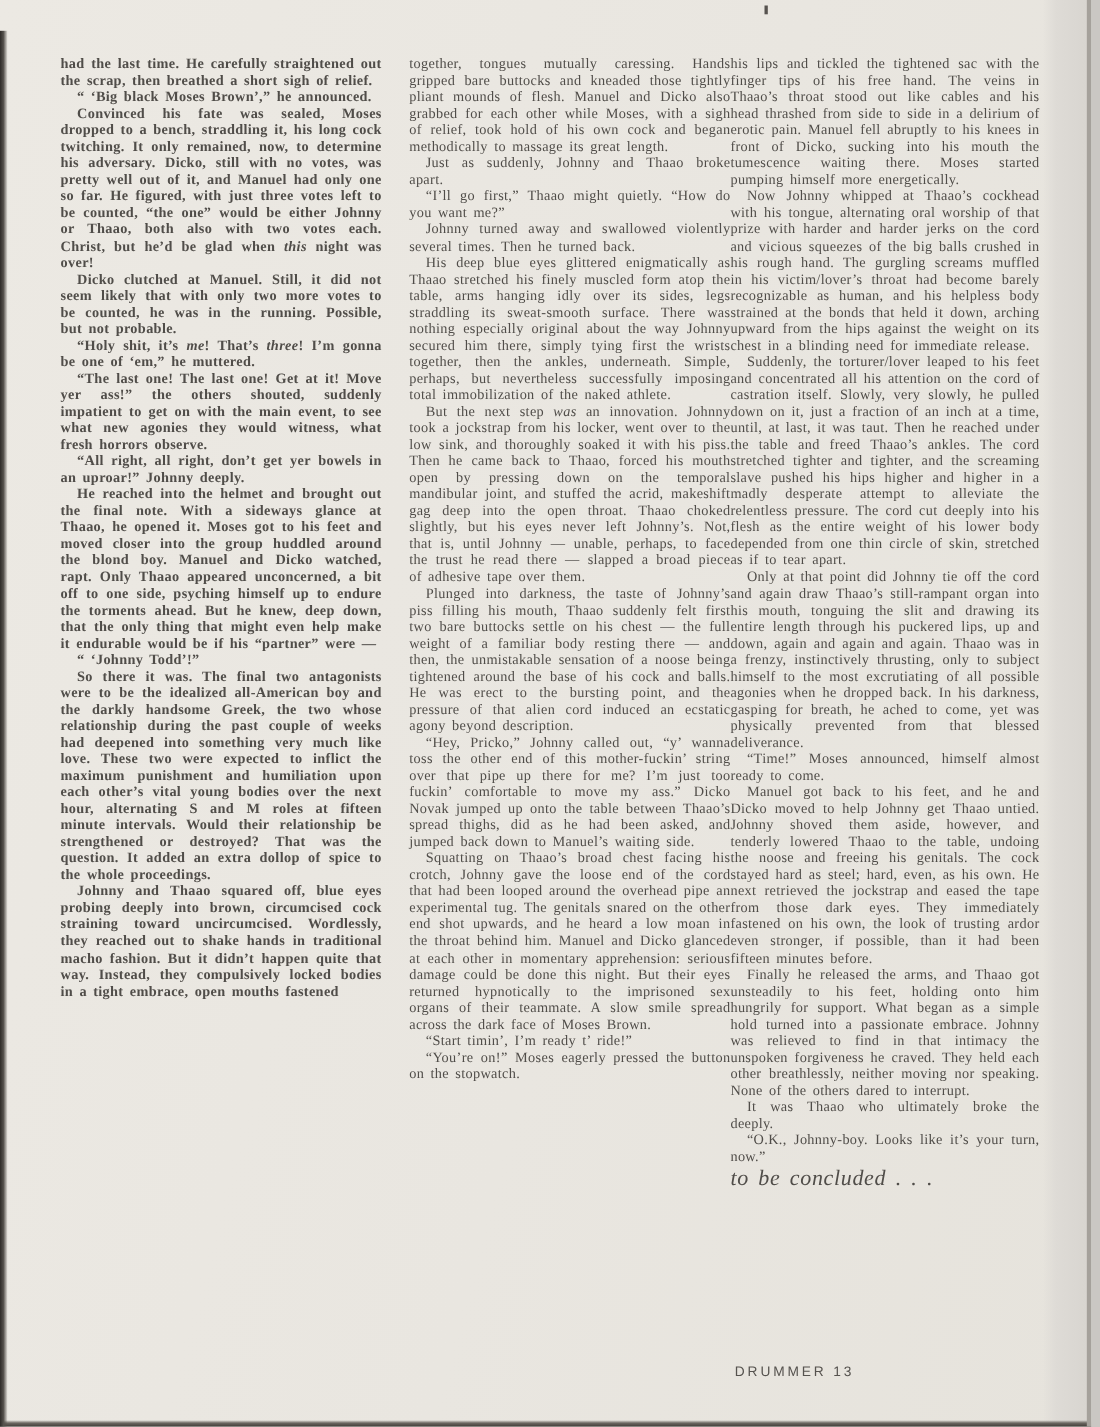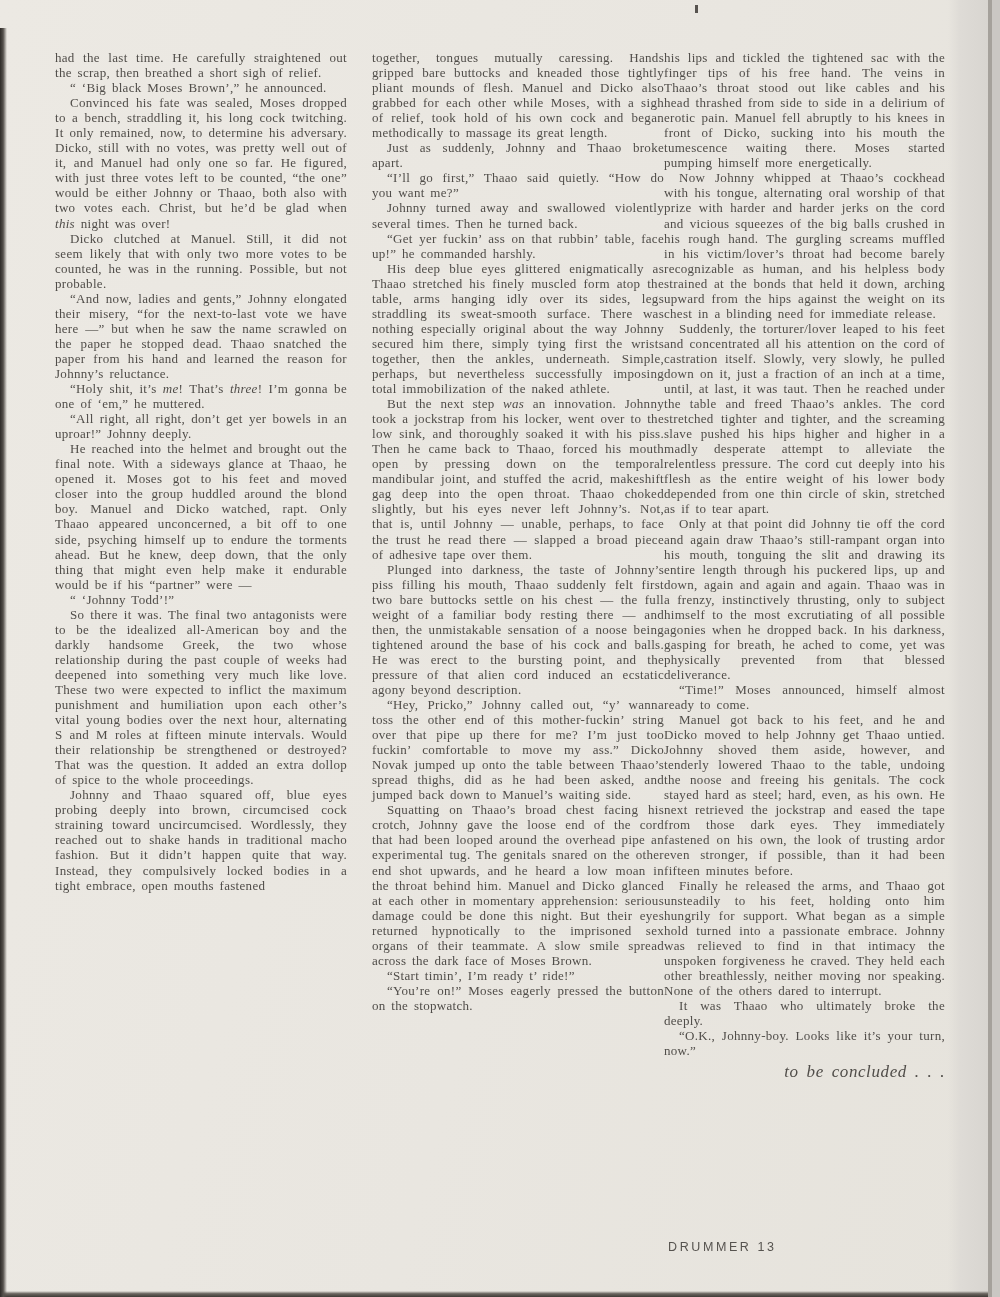--- a/index.html
+++ b/index.html
@@ -70,34 +70,34 @@
     color: #504d49;
     font-size: 13px;
     line-height: 15.05px;
     text-align: justify;
     word-spacing: 2.2px;
     letter-spacing: 0.3px;
     hyphens: auto;
     -webkit-hyphens: auto;
     z-index: 1;
   }
-  #col1 { left: 55px;  width: 292px; }
+  #col1 { left: 55px;  width: 292px; font-weight: bold; }
   #col2 { left: 372px; width: 292px; }
   #col3 { left: 664px; width: 281px; }
   .col p {
     margin: 0;
     text-indent: 15px;
   }
   .col p.cont { text-indent: 0; }
   .col p em { font-style: italic; }
   .col p.signoff {
     text-indent: 0;
-    text-align: right;
+    text-align: left;
     font-style: italic;
-    font-size: 17px;
+    font-size: 20px;
     letter-spacing: 0.6px;
     word-spacing: 3px;
     margin-top: 6px;
   }
   .magazine-footer {
     position: absolute;
     left: 668px; top: 1240px;
     width: 281px;
     text-align: left;
     font-family: "Liberation Sans", sans-serif;
@@ -112,34 +112,33 @@
 
 <div class="paper"></div>
 
 <div class="top-tick"></div>
 
 <div id="col1" class="col">
     <p class="cont">had the last time. He carefully straightened out the scrap, then breathed a short sigh of relief.</p>
     <p>“ ‘Big black Moses Brown’,” he announced.</p>
     <p>Convinced his fate was sealed, Moses dropped to a bench, straddling it, his long cock twitching. It only remained, now, to determine his adversary. Dicko, still with no votes, was pretty well out of it, and Manuel had only one so far. He figured, with just three votes left to be counted, “the one” would be either Johnny or Thaao, both also with two votes each. Christ, but he’d be glad when <em>this</em> night was over!</p>
     <p>Dicko clutched at Manuel. Still, it did not seem likely that with only two more votes to be counted, he was in the running. Possible, but not probable.</p>
-    <p>“And now, ladies and gents,” Johnny elongated their misery, “for the next-to-last vote we have here —” but when he saw the name scrawled on the paper he stopped dead. Thaao snatched the paper from his hand and learned the reason for Johnny’s reluctance.</p>
     <p>“Holy shit, it’s <em>me</em>! That’s <em>three</em>! I’m gonna be one of ‘em,” he muttered.</p>
+    <p>“The last one! The last one! Get at it! Move yer ass!” the others shouted, suddenly impatient to get on with the main event, to see what new agonies they would witness, what fresh horrors observe.</p>
     <p>“All right, all right, don’t get yer bowels in an uproar!” Johnny deeply.</p>
     <p>He reached into the helmet and brought out the final note. With a sideways glance at Thaao, he opened it. Moses got to his feet and moved closer into the group huddled around the blond boy. Manuel and Dicko watched, rapt. Only Thaao appeared unconcerned, a bit off to one side, psyching himself up to endure the torments ahead. But he knew, deep down, that the only thing that might even help make it endurable would be if his “partner” were —</p>
     <p>“ ‘Johnny Todd’!”</p>
     <p>So there it was. The final two antagonists were to be the idealized all-American boy and the darkly handsome Greek, the two whose relationship during the past couple of weeks had deepened into something very much like love. These two were expected to inflict the maximum punishment and humiliation upon each other’s vital young bodies over the next hour, alternating S and M roles at fifteen minute intervals. Would their relationship be strengthened or destroyed? That was the question. It added an extra dollop of spice to the whole proceedings.</p>
     <p>Johnny and Thaao squared off, blue eyes probing deeply into brown, circumcised cock straining toward uncircumcised. Wordlessly, they reached out to shake hands in traditional macho fashion. But it didn’t happen quite that way. Instead, they compulsively locked bodies in a tight embrace, open mouths fastened</p>
   </div>
 <div id="col2" class="col">
     <p class="cont">together, tongues mutually caressing. Hands gripped bare buttocks and kneaded those tightly pliant mounds of flesh. Manuel and Dicko also grabbed for each other while Moses, with a sigh of relief, took hold of his own cock and began methodically to massage its great length.</p>
     <p>Just as suddenly, Johnny and Thaao broke apart.</p>
-    <p>“I’ll go first,” Thaao said quietly. “How do you want me?”</p>
+    <p>“I’ll go first,” Thaao might quietly. “How do you want me?”</p>
     <p>Johnny turned away and swallowed violently several times. Then he turned back.</p>
-    <p>“Get yer fuckin’ ass on that rubbin’ table, face up!” he commanded harshly.</p>
     <p>His deep blue eyes glittered enigmatically as Thaao stretched his finely muscled form atop the table, arms hanging idly over its sides, legs straddling its sweat-smooth surface. There was nothing especially original about the way Johnny secured him there, simply tying first the wrists together, then the ankles, underneath. Simple, perhaps, but nevertheless successfully imposing total immobilization of the naked athlete.</p>
     <p>But the next step <em>was</em> an innovation. Johnny took a jockstrap from his locker, went over to the low sink, and thoroughly soaked it with his piss. Then he came back to Thaao, forced his mouth open by pressing down on the temporal mandibular joint, and stuffed the acrid, makeshift gag deep into the open throat. Thaao choked slightly, but his eyes never left Johnny’s. Not, that is, until Johnny — unable, perhaps, to face the trust he read there — slapped a broad piece of adhesive tape over them.</p>
     <p>Plunged into darkness, the taste of Johnny’s piss filling his mouth, Thaao suddenly felt first two bare buttocks settle on his chest — the full weight of a familiar body resting there — and then, the unmistakable sensation of a noose being tightened around the base of his cock and balls. He was erect to the bursting point, and the pressure of that alien cord induced an ecstatic agony beyond description.</p>
     <p>“Hey, Pricko,” Johnny called out, “y’ wanna toss the other end of this mother-fuckin’ string over that pipe up there for me? I’m just too fuckin’ comfortable to move my ass.” Dicko Novak jumped up onto the table between Thaao’s spread thighs, did as he had been asked, and jumped back down to Manuel’s waiting side.</p>
     <p>Squatting on Thaao’s broad chest facing his crotch, Johnny gave the loose end of the cord that had been looped around the overhead pipe an experimental tug. The genitals snared on the other end shot upwards, and he heard a low moan in the throat behind him. Manuel and Dicko glanced at each other in momentary apprehension: serious damage could be done this night. But their eyes returned hypnotically to the imprisoned sex organs of their teammate. A slow smile spread across the dark face of Moses Brown.</p>
     <p>“Start timin’, I’m ready t’ ride!”</p>
     <p>“You’re on!” Moses eagerly pressed the button on the stopwatch.</p>
   </div>
 <div id="col3" class="col">
     <p class="cont">his lips and tickled the tightened sac with the finger tips of his free hand. The veins in Thaao’s throat stood out like cables and his head thrashed from side to side in a delirium of erotic pain. Manuel fell abruptly to his knees in front of Dicko, sucking into his mouth the tumescence waiting there. Moses started pumping himself more energetically.</p>

